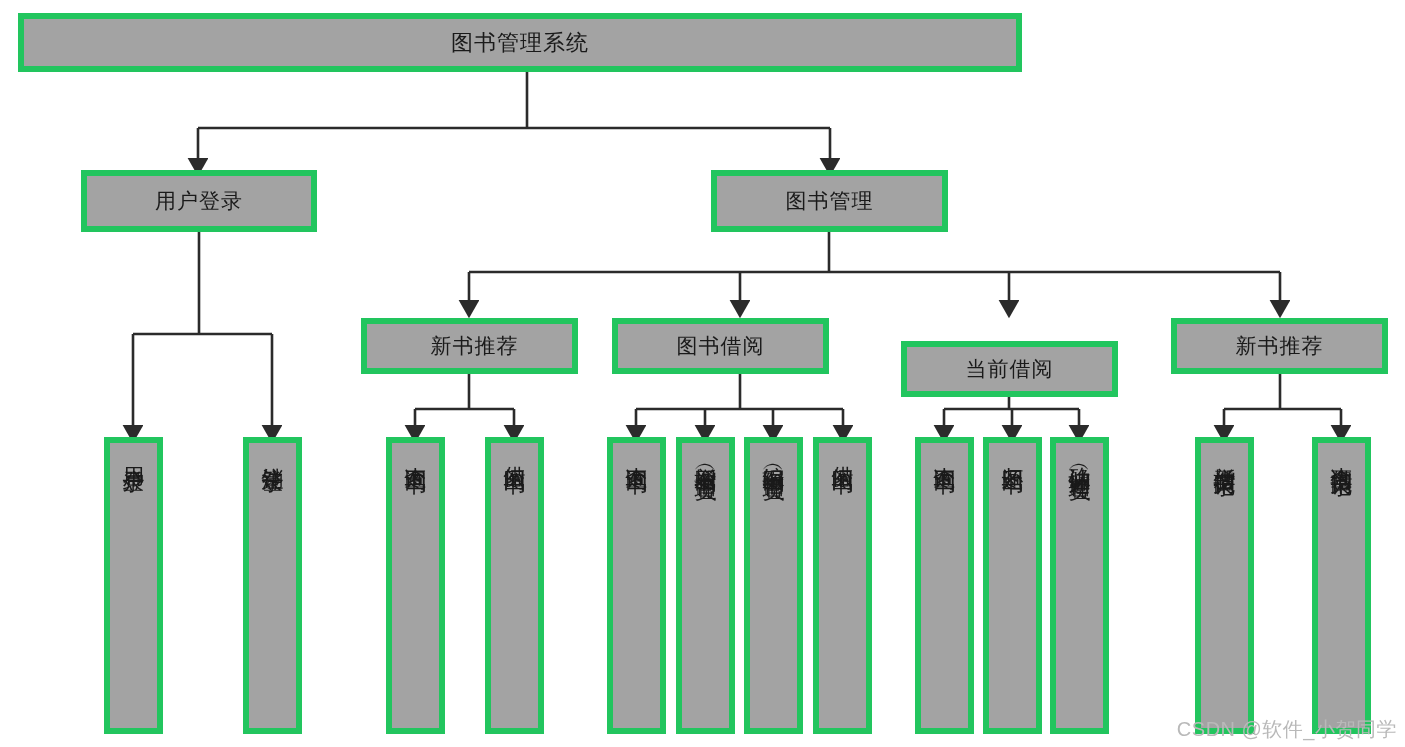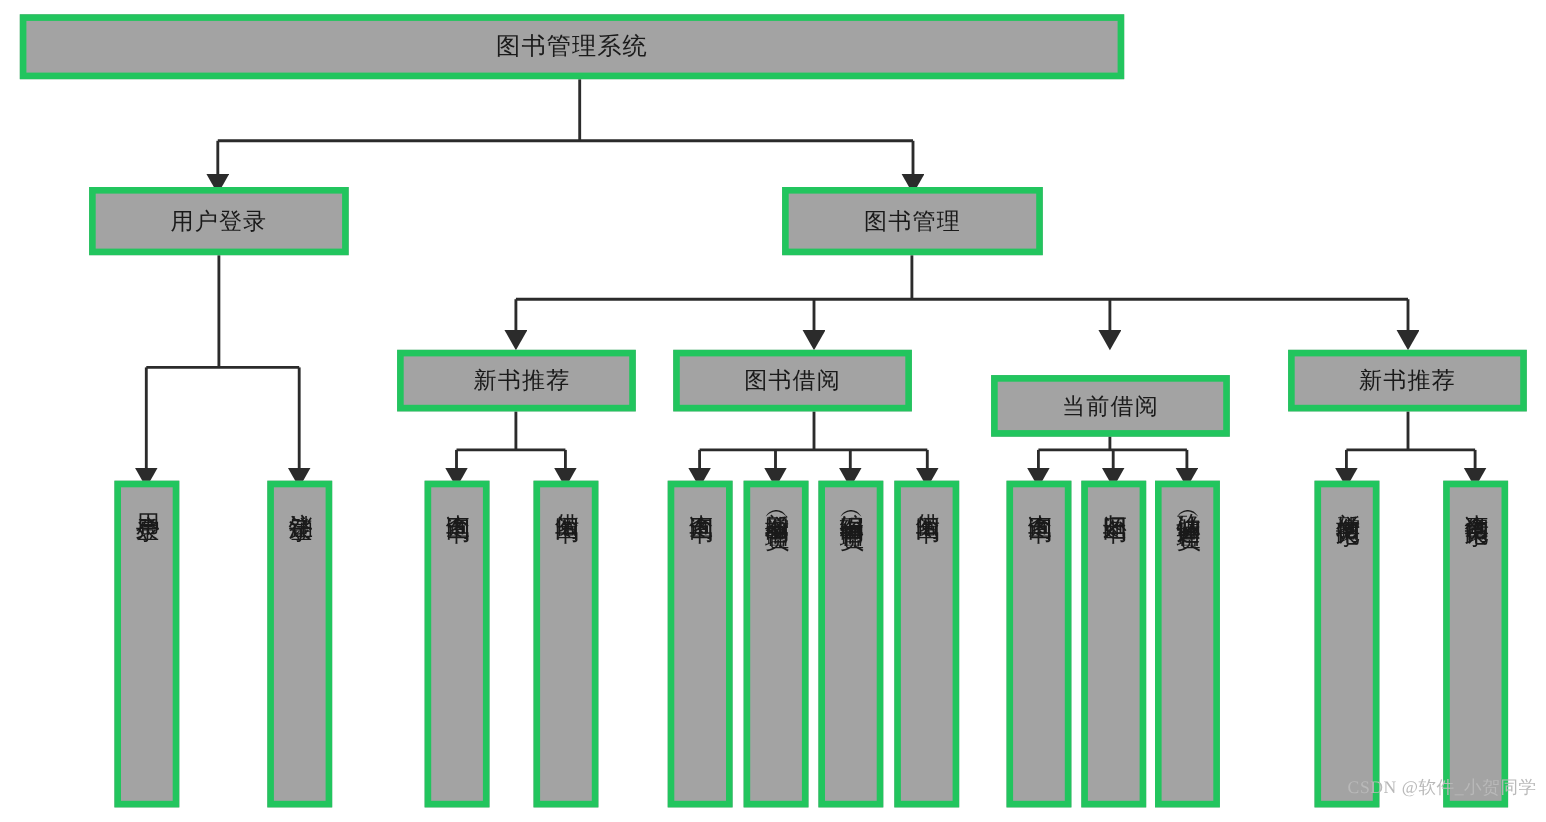--- a/index.html
+++ b/index.html
@@ -48,26 +48,26 @@
   }
   .node.vertical {
     align-items: flex-start;
     justify-content: center;
     padding-top: 6px;
   }
   .node.root .node-label { font-size: 22px; }
   #watermark {
     position: absolute;
     right: 8px;
-    bottom: 20px;
-    font-size: 16px;
+    bottom: 4px;
+    font-size: 20px;
     color: #b9b9b9;
     letter-spacing: 0.5px;
     white-space: nowrap;
-    font-family: Liberation Serif, serif;
+    font-family: Liberation Sans, sans-serif;
   }
 </style>
 </head>
 <body>
 
 <div id="canvas">
 
   <svg id="edges" viewBox="0 0 1405 747" xmlns="http://www.w3.org/2000/svg">
     <defs>
       <marker id="arrow" markerWidth="10" markerHeight="10" refX="1.5" refY="4" orient="auto" markerUnits="strokeWidth">

